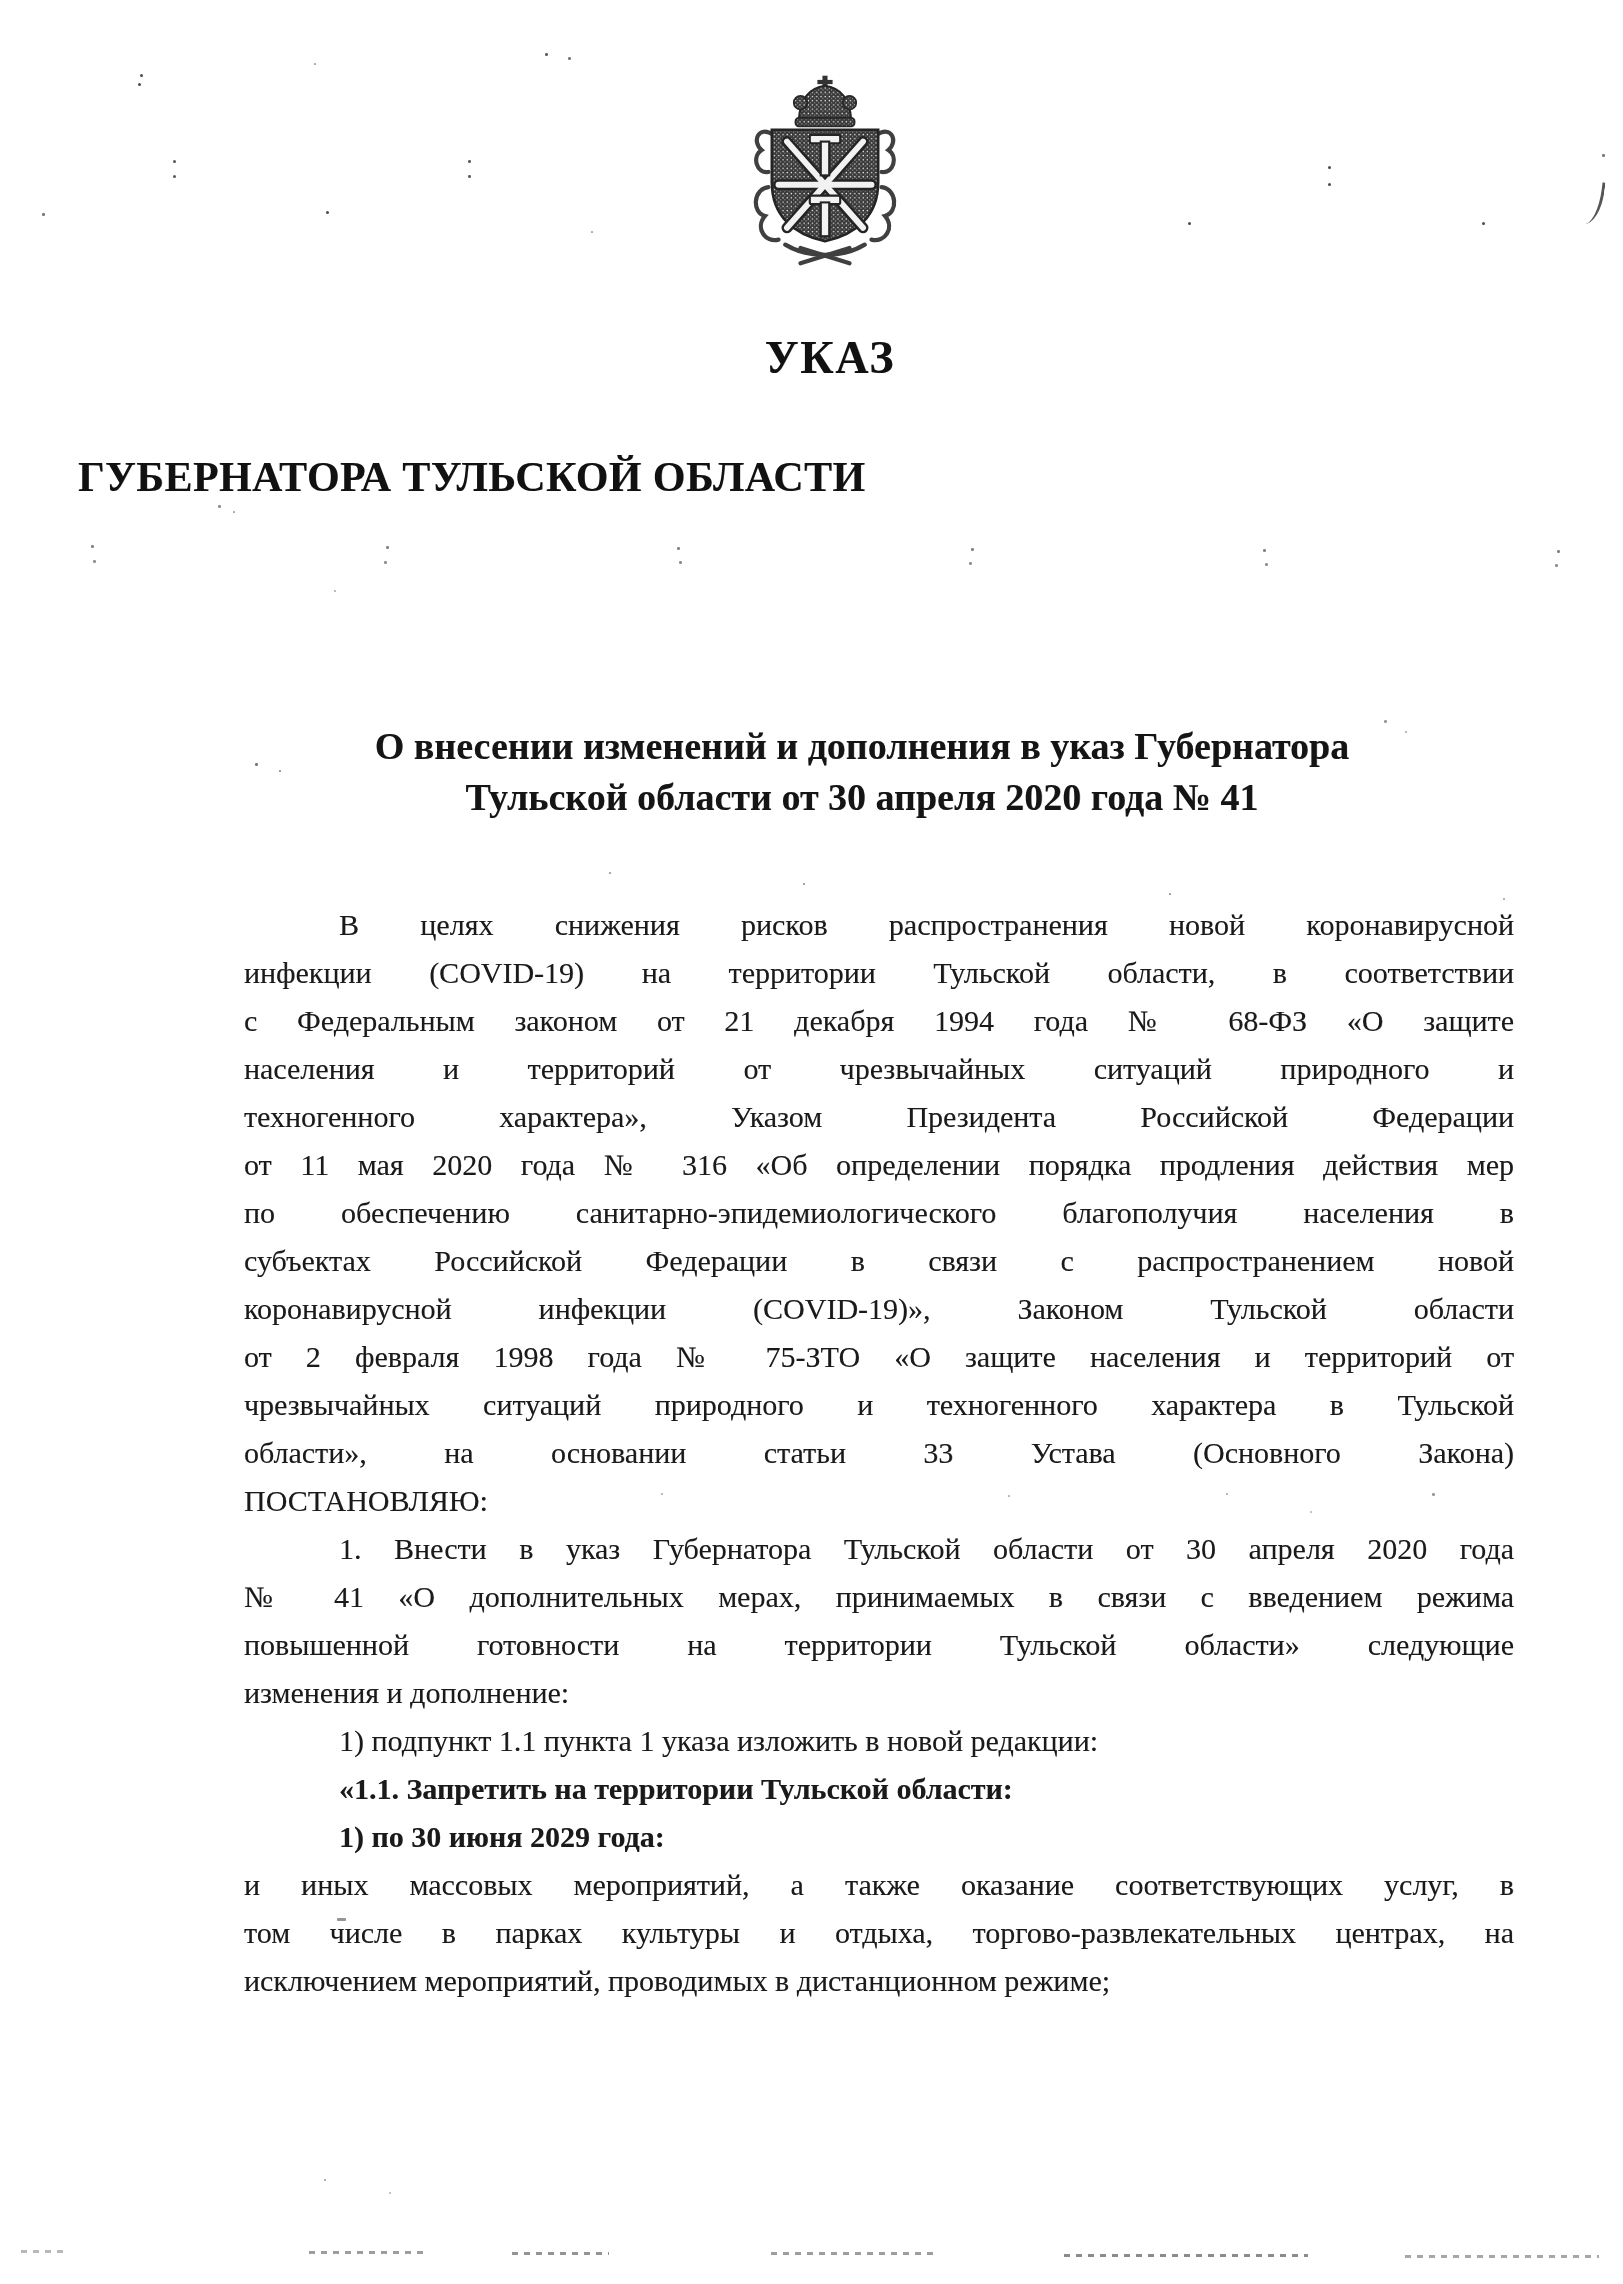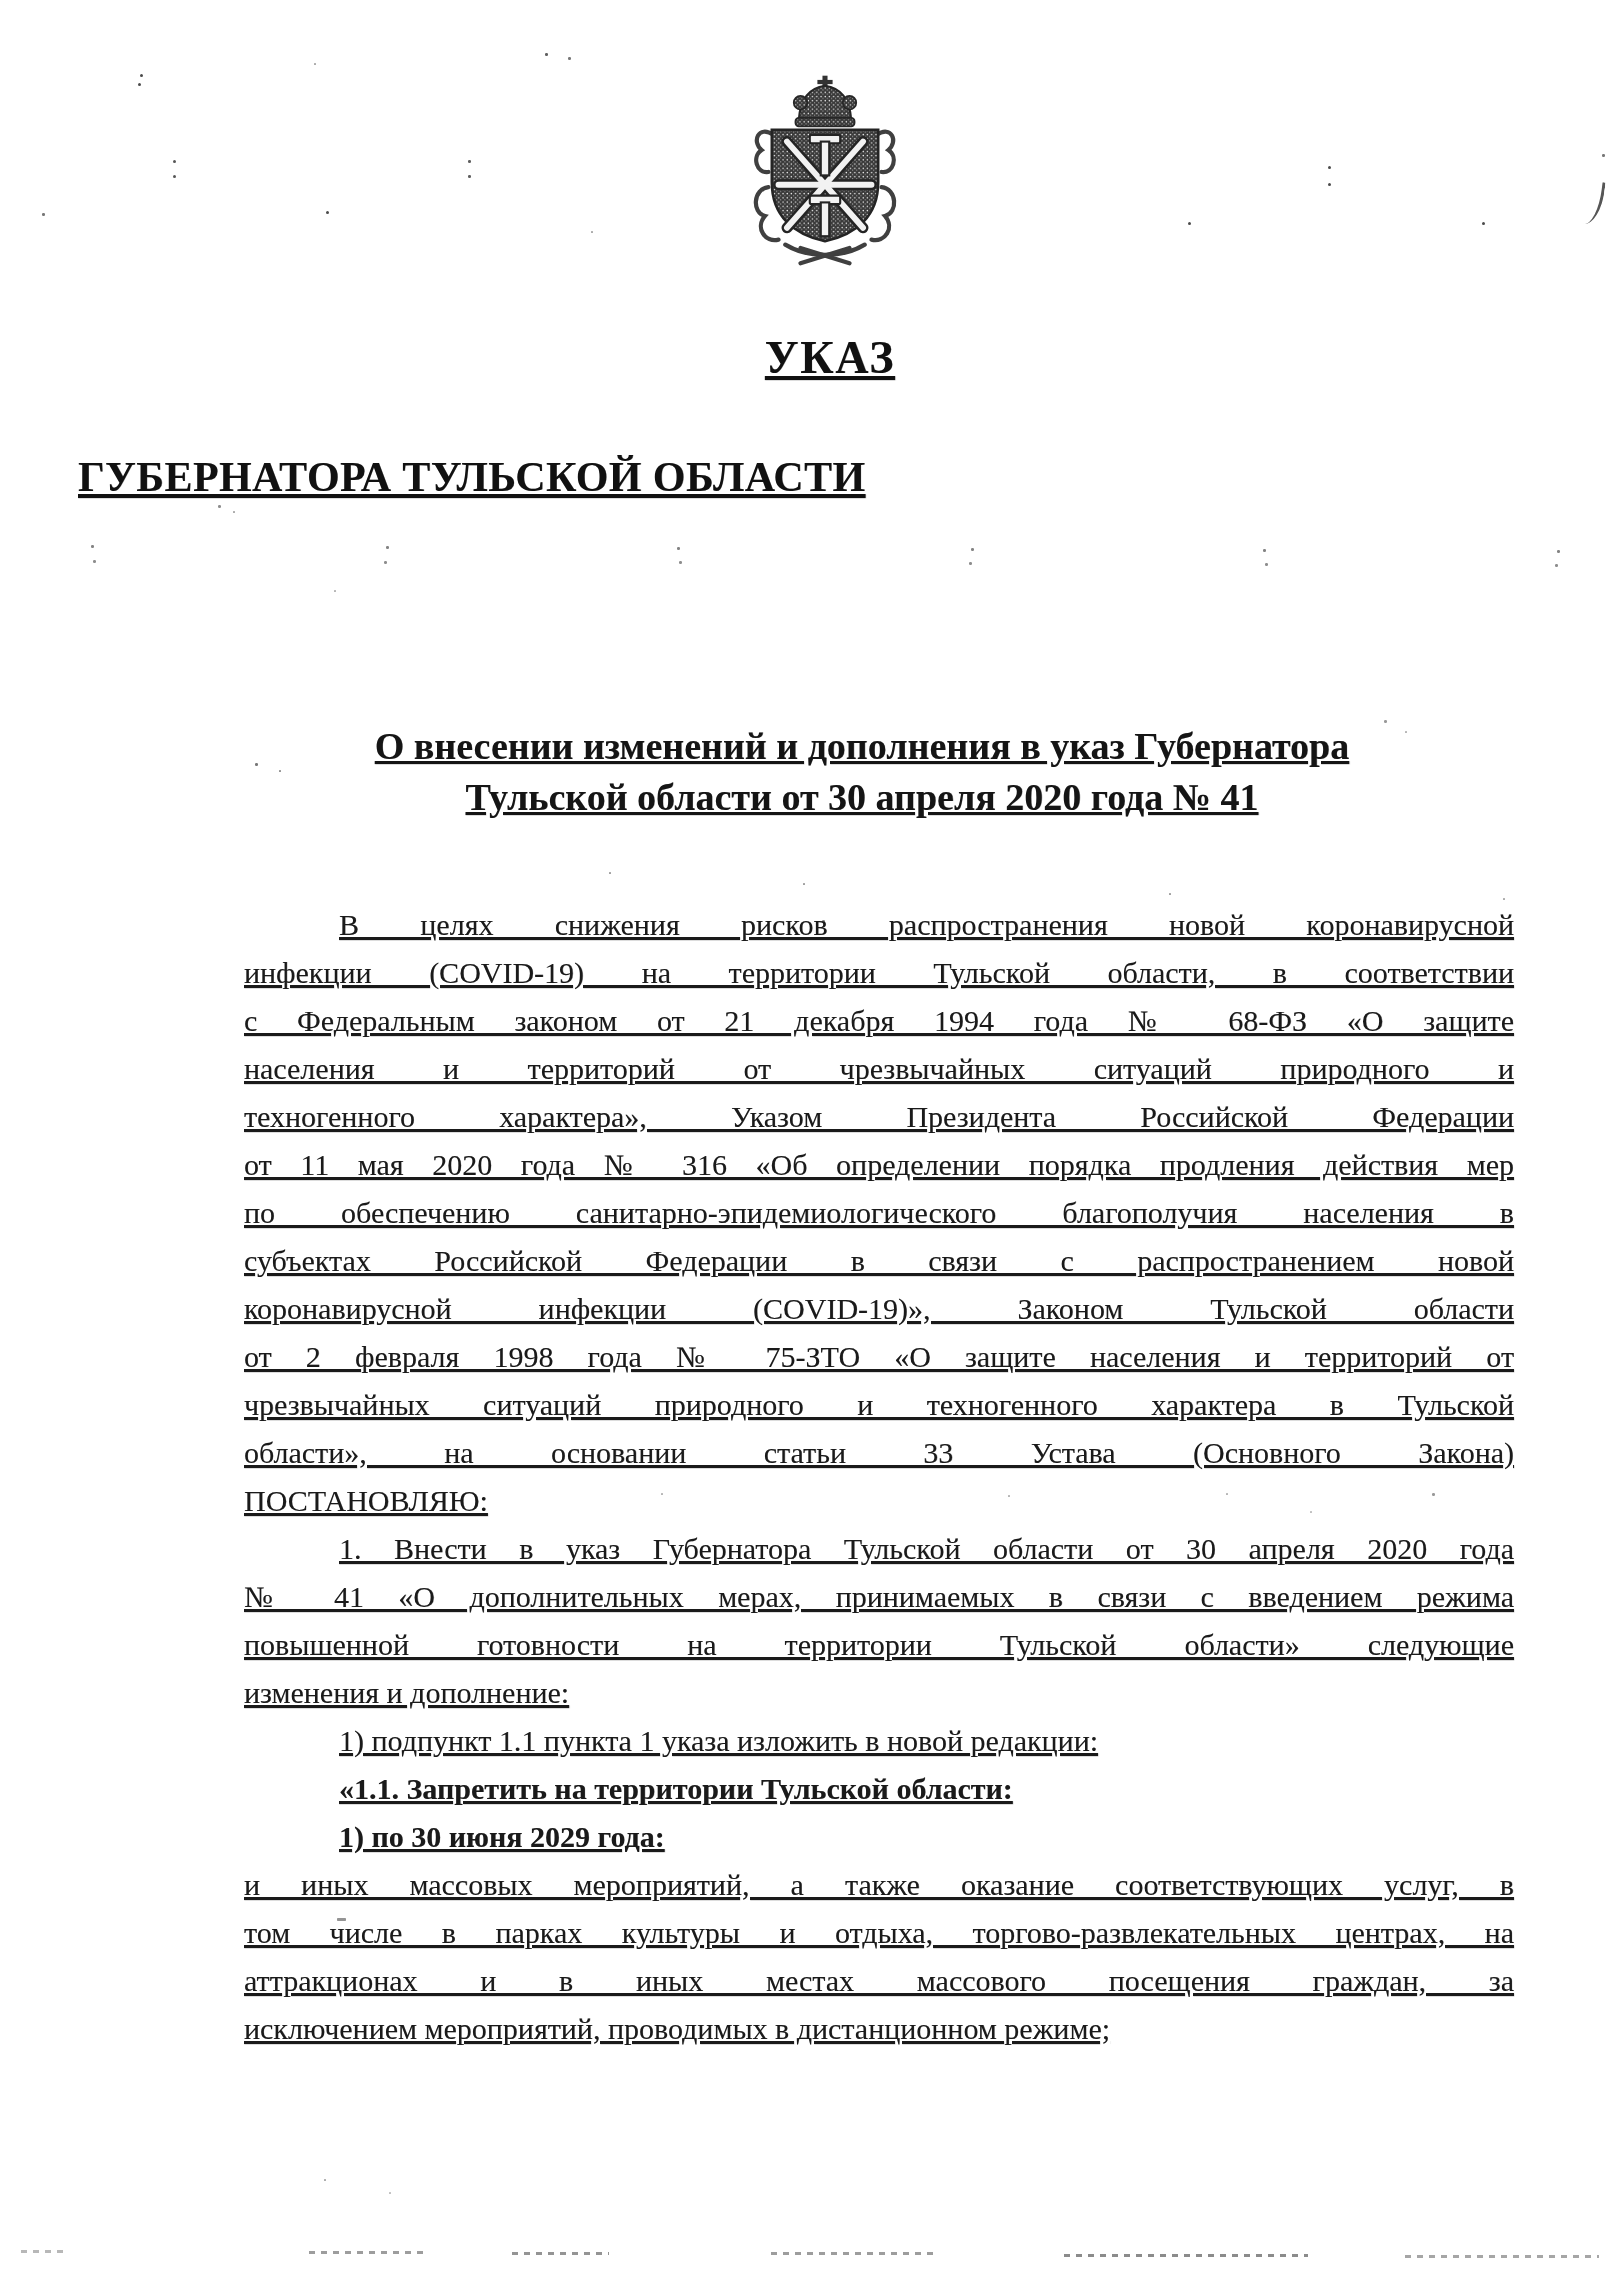--- a/index.html
+++ b/index.html
@@ -29,21 +29,20 @@
   .body-text{
     position:absolute;left:244px;top:901px;width:1270px;
     font-size:30px;line-height:48px;color:#1a1a1a;
   }
   .ln{height:48px;overflow:visible;}
   .j{text-align:justify;text-align-last:justify;}
   .ind{text-indent:95px;}
   .b{font-weight:700;}
   .ukaz,.issuer,.doc-title,.ln{
     text-shadow:0.3px 0.4px 0.5px rgba(25,25,25,.38);
-    text-decoration:underline;
   }
   
   .emblem{position:absolute;left:748px;top:74px;width:154px;height:196px;opacity:.93;}
   
   .speck{position:absolute;background:#1d1d1d;border-radius:50%;}
   .bar{position:absolute;background:#2a2a2a;border-radius:0.8px;}
   .dash{
     position:absolute;height:2.5px;
     background:repeating-linear-gradient(90deg,#4d4d4d 0 6px,transparent 6px 12px);
   }
@@ -130,21 +129,20 @@
     <div class="ln">ПОСТАНОВЛЯЮ:</div>
     <div class="ln j ind">1. Внести в указ Губернатора Тульской области от 30 апреля 2020 года</div>
     <div class="ln j">№ 41 «О дополнительных мерах, принимаемых в связи с введением режима</div>
     <div class="ln j">повышенной готовности на территории Тульской области» следующие</div>
     <div class="ln">изменения и дополнение:</div>
     <div class="ln ind">1) подпункт 1.1 пункта 1 указа изложить в новой редакции:</div>
     <div class="ln ind b">«1.1. Запретить на территории Тульской области:</div>
     <div class="ln ind b">1) по 30 июня 2029 года:</div>
     <div class="ln j">и иных массовых мероприятий, а также оказание соответствующих услуг, в</div>
     <div class="ln j">том числе в парках культуры и отдыха, торгово-развлекательных центрах, на</div>
-    <div class="ln j">аттракционах и в иных местах массового посещения граждан, за</div>
     <div class="ln">исключением мероприятий, проводимых в дистанционном режиме;</div>
   </div>
 
   <div id="noise">
       <div class="speck" style="left: 140px; top: 74px; width: 3.4px; height: 3.4px; opacity: 0.8;"></div>
       <div class="speck" style="left: 138px; top: 83px; width: 3.4px; height: 3.4px; opacity: 0.8;"></div>
       <div class="speck" style="left: 545px; top: 53px; width: 2.5px; height: 2.5px; opacity: 0.7;"></div>
       <div class="speck" style="left: 568px; top: 57px; width: 2.5px; height: 2.5px; opacity: 0.6;"></div>
       <div class="speck" style="left: 314px; top: 63px; width: 1.7px; height: 1.7px; opacity: 0.4;"></div>
       <div class="speck" style="left: 173px; top: 160px; width: 3.4px; height: 3.4px; opacity: 0.75;"></div>

